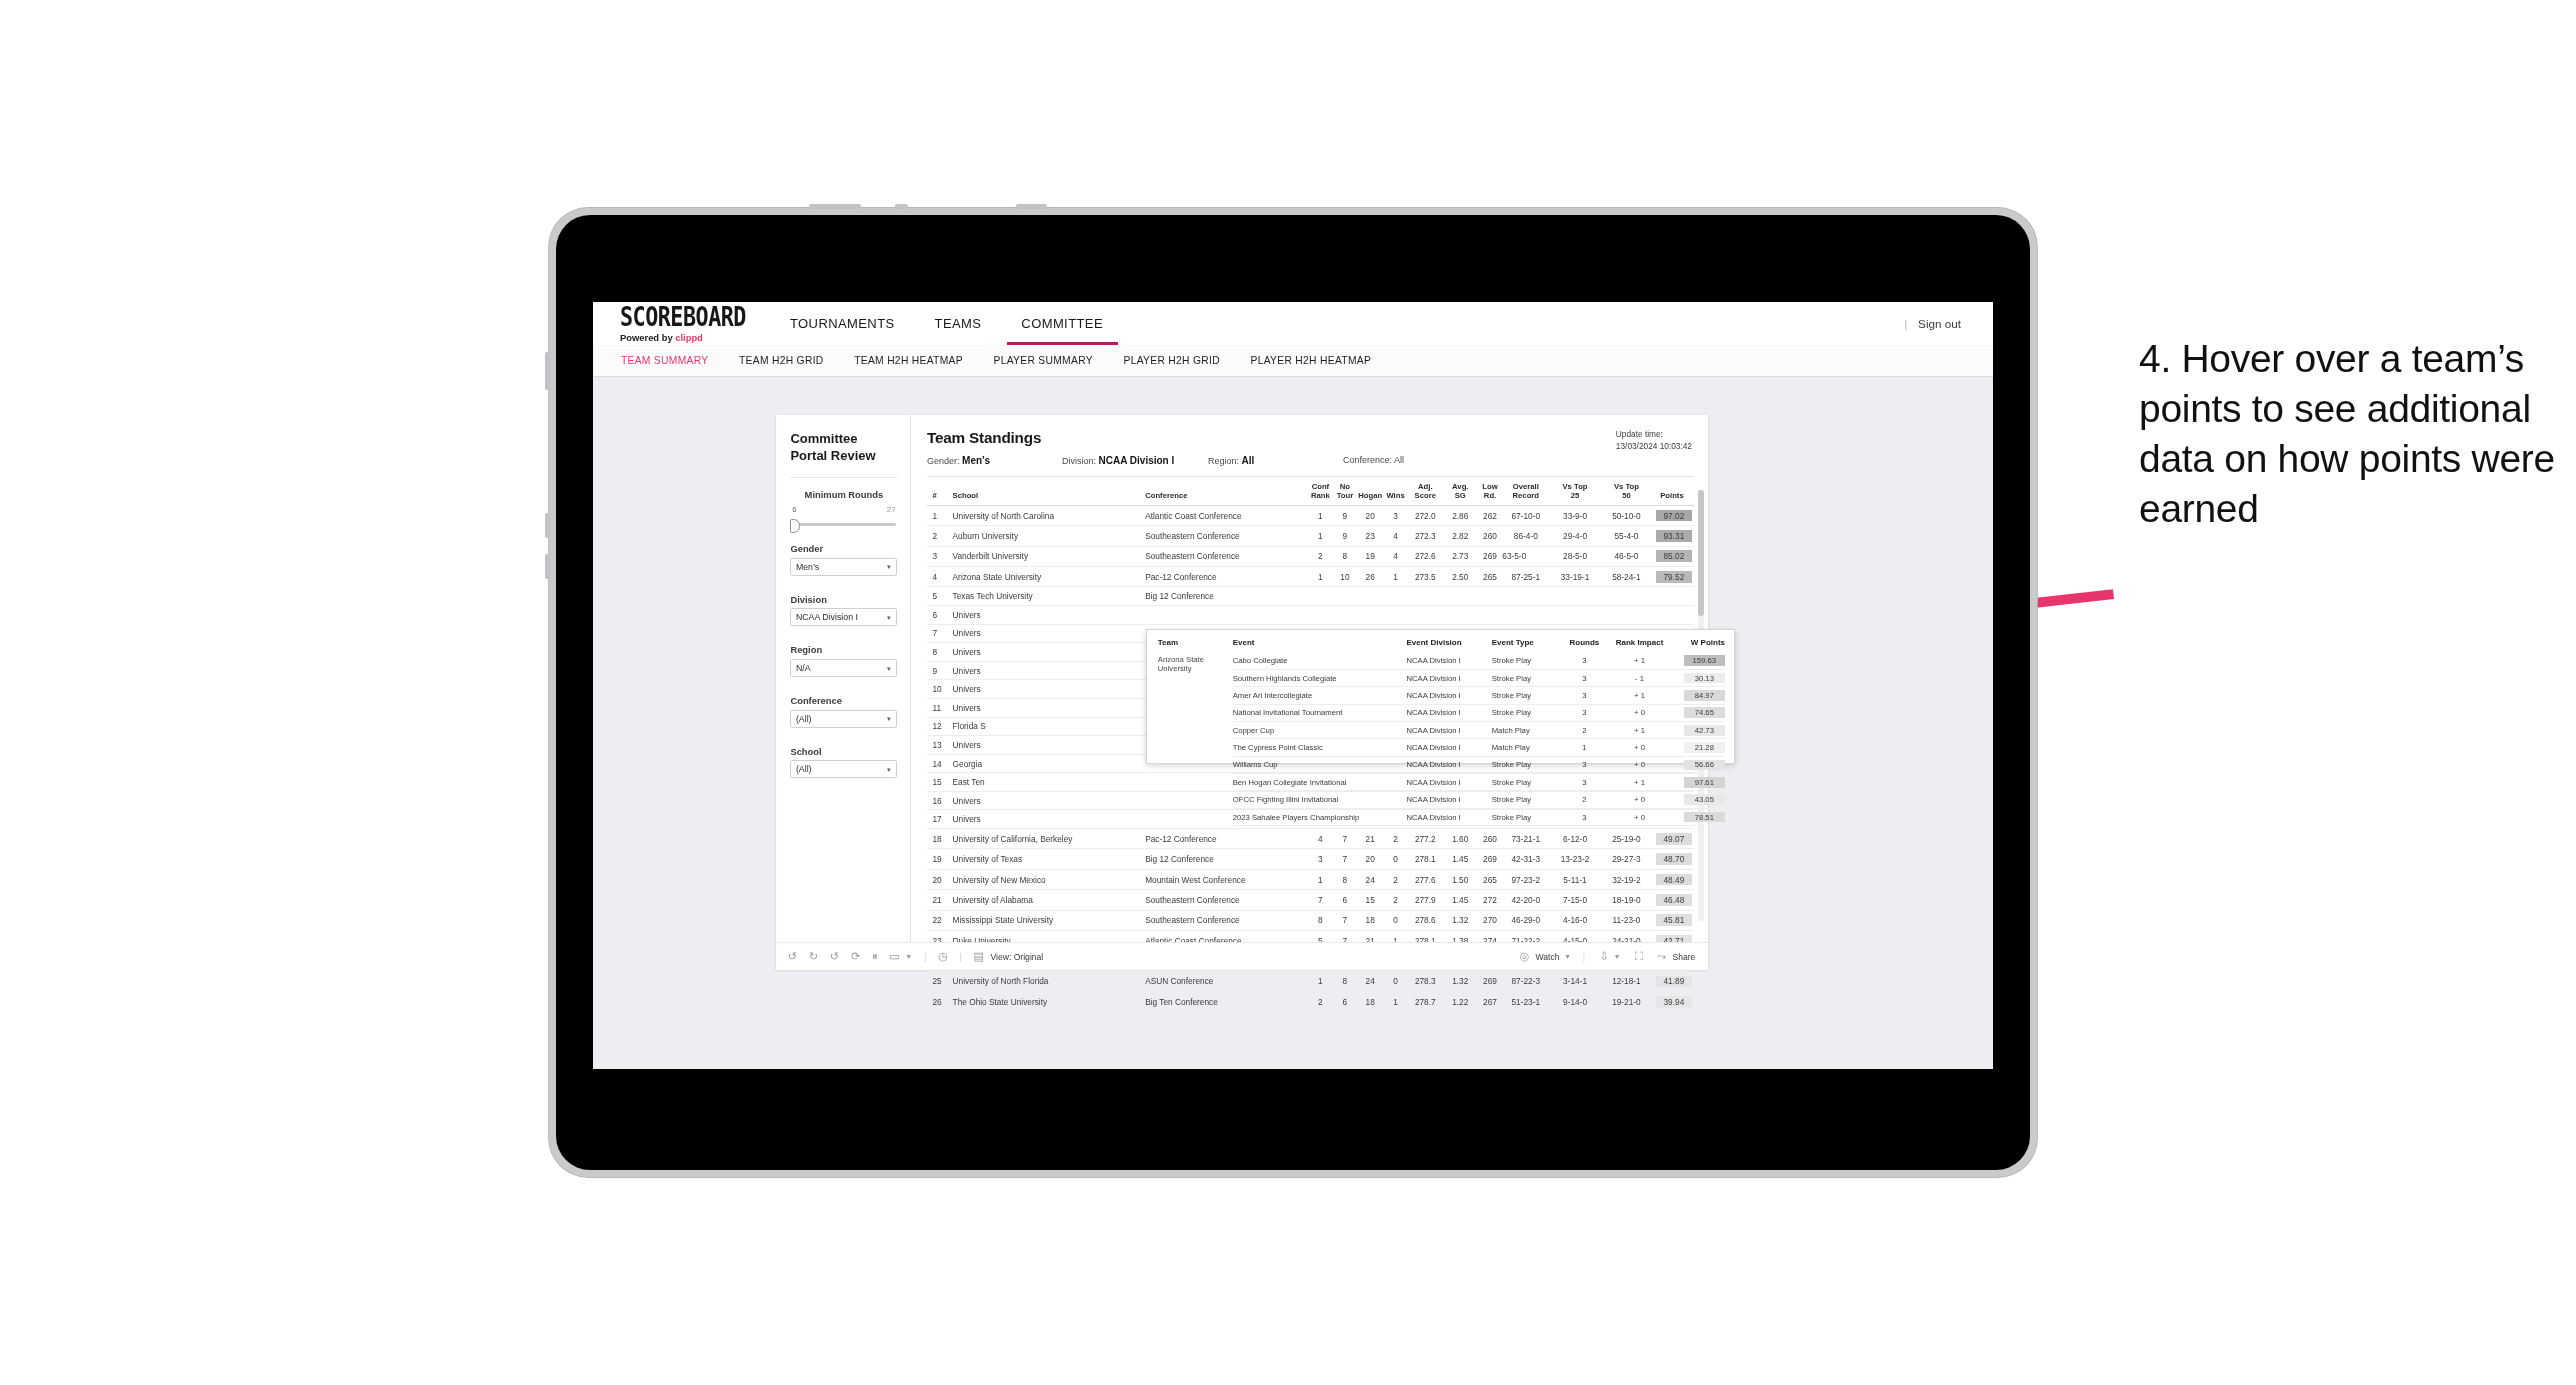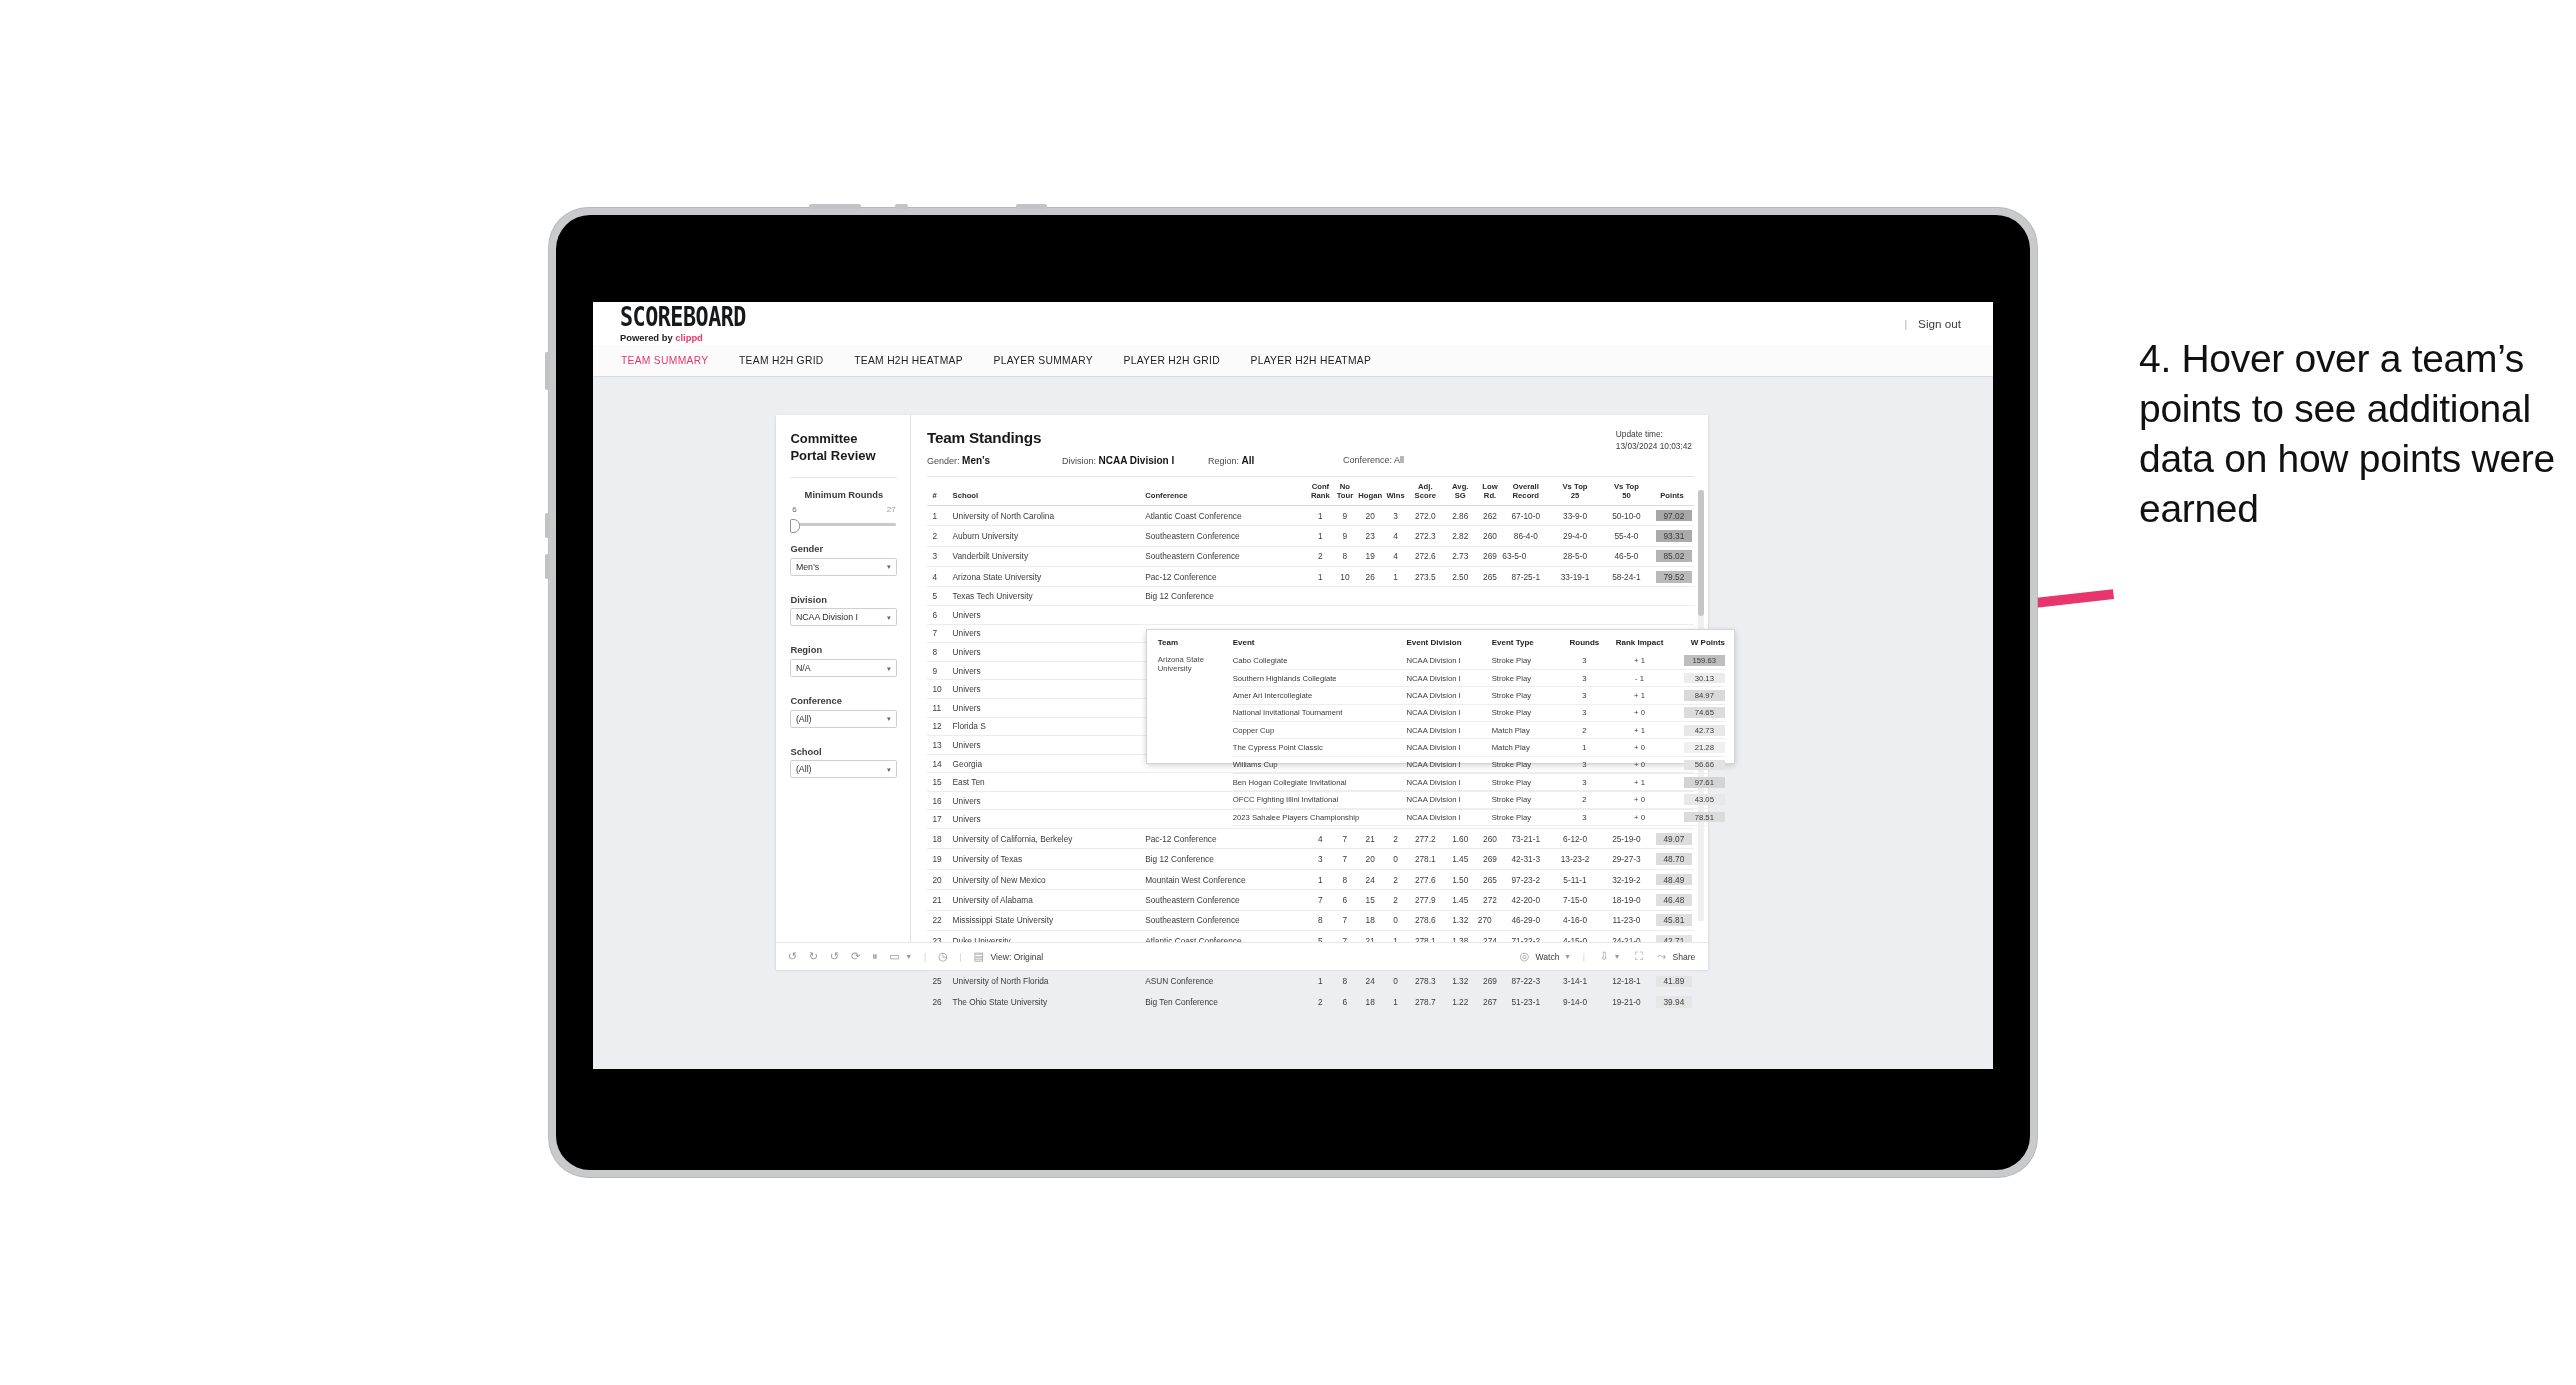--- a/index.html
+++ b/index.html
@@ -170,20 +170,25 @@
 
   <div id="bezel"></div>
 
   <div id="screen">
 
     <div id="appbar">
       <div id="logo">
         <span class="word">SCOREBOARD</span>
         <div class="sub"><span>Powered by </span><span class="brand">clippd</span></div>
       </div>
+      <nav class="topnav">
+        <a href="#">TOURNAMENTS</a>
+        <a href="#">TEAMS</a>
+        <a href="#" class="active">COMMITTEE</a>
+      </nav>
       <div id="signout"><span class="sep">|</span><span>Sign out</span></div>
     </div>
 
     <div id="subnav">
       <a href="#" class="active">TEAM SUMMARY</a>
       <a href="#">TEAM H2H GRID</a>
       <a href="#">TEAM H2H HEATMAP</a>
       <a href="#">PLAYER SUMMARY</a>
       <a href="#">PLAYER H2H GRID</a>
       <a href="#">PLAYER H2H HEATMAP</a>
@@ -619,21 +624,21 @@
               <tr>
                 <td class="c-num" style="text-align: left;">22</td>
                 <td class="c-school" style="text-align: left;">Mississippi State University</td>
                 <td class="c-conf" style="text-align: left;">Southeastern Conference</td>
                 <td class="c-sm" style="text-align: center;">8</td>
                 <td class="c-sm" style="text-align: center;">7</td>
                 <td class="c-sm" style="text-align: center;">18</td>
                 <td class="c-sm" style="text-align: center;">0</td>
                 <td class="c-md" style="text-align: center;">278.6</td>
                 <td class="c-md" style="text-align: center;">1.32</td>
-                <td class="c-sm" style="text-align: left;">270</td>
+                <td class="c-sm" style="text-align: center;">270</td>
                 <td class="c-rec" style="text-align: center;">46-29-0</td>
                 <td class="c-vt" style="text-align: center;">4-16-0</td>
                 <td class="c-vt" style="text-align: center;">11-23-0</td>
                 <td class="c-pts"><span class="pts" style="background: rgb(223, 223, 223);">45.81</span></td>
               </tr>
               <tr>
                 <td class="c-num" style="text-align: left;">23</td>
                 <td class="c-school" style="text-align: left;">Duke University</td>
                 <td class="c-conf" style="text-align: left;">Atlantic Coast Conference</td>
                 <td class="c-sm" style="text-align: center;">5</td>

